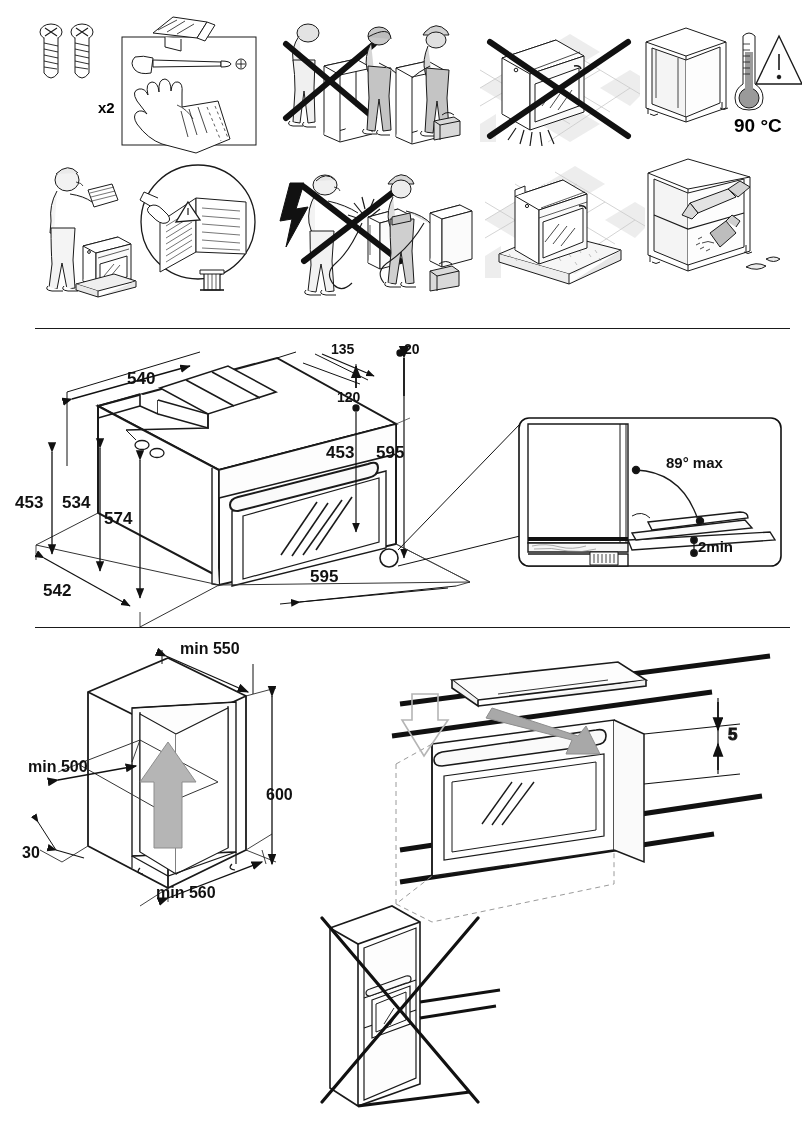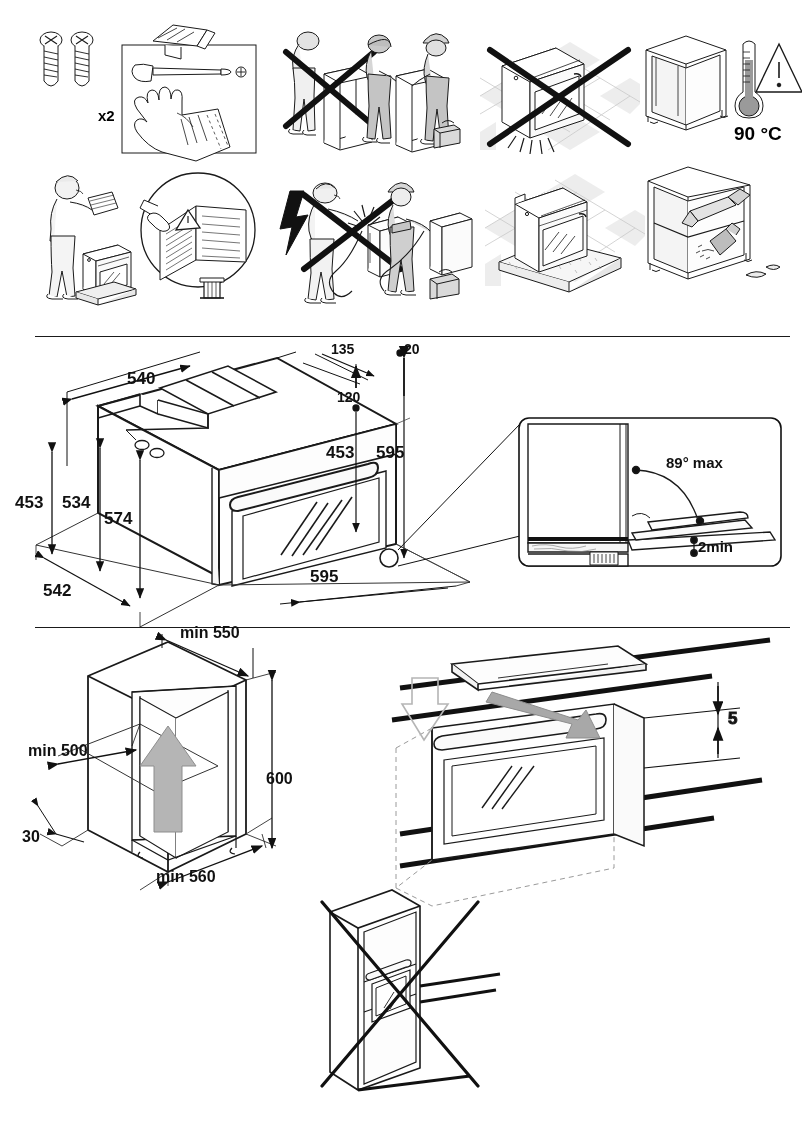--- a/index.html
+++ b/index.html
@@ -13,21 +13,21 @@
   .divider{position:absolute;left:35px;width:755px;height:0;border-top:1.6px solid #1a1a1a;}
   svg{display:block;overflow:visible;}
   .lbl{font-weight:bold;}
   .panel{position:absolute;}
 </style>
 </head>
 <body>
 
 <div class="page">
 
-  <div class="sec" style="top:8px;height:300px;">
+  <div class="sec" style="top:0;height:300px;">
 
     <div class="panel" style="left:25px;top:15px;">
       <svg width="245" height="140" viewBox="0 0 245 140">
         <g stroke="#1a1a1a" stroke-width="1" fill="none">
 
           <g>
             <ellipse cx="26" cy="17" rx="11" ry="8" fill="#fff"></ellipse>
             <path d="M20 13 L32 21 M32 13 L20 21" stroke-width="1.1"></path>
             <path d="M19 23 L19 58 q7 10 14 0 L33 23" fill="#fff"></path>
             <path d="M19 28 L33 31 M19 34 L33 37 M19 40 L33 43 M19 46 L33 49 M19 52 L32 54" stroke-width=".9"></path>
@@ -560,21 +560,21 @@
         <g font-family="'Liberation Sans',sans-serif" font-weight="bold" fill="#111">
           <text x="666" y="132" font-size="15">89° max</text>
           <text x="698" y="216" font-size="15">2min</text>
         </g>
       </g>
     </svg>
 
     <div class="divider" style="top:291px;"></div>
   </div>
 
-  <div class="sec" style="top:620px;height:498px;">
+  <div class="sec" style="top:636px;height:498px;">
     <svg width="802" height="498" viewBox="0 0 802 498" style="position:absolute;left:0;top:0;">
       <defs>
         <marker id="bh" markerWidth="10" markerHeight="10" refX="8" refY="3.4" orient="auto">
           <path d="M0 0 L9 3.4 L0 6.8 Z" fill="#111"></path>
         </marker>
       </defs>
 
       <g stroke="#1a1a1a" stroke-width="1.8" fill="none">
 
         <path d="M88 56 L168 22 L246 60 L246 214 L168 252 L88 210 Z" fill="#fff"></path>

